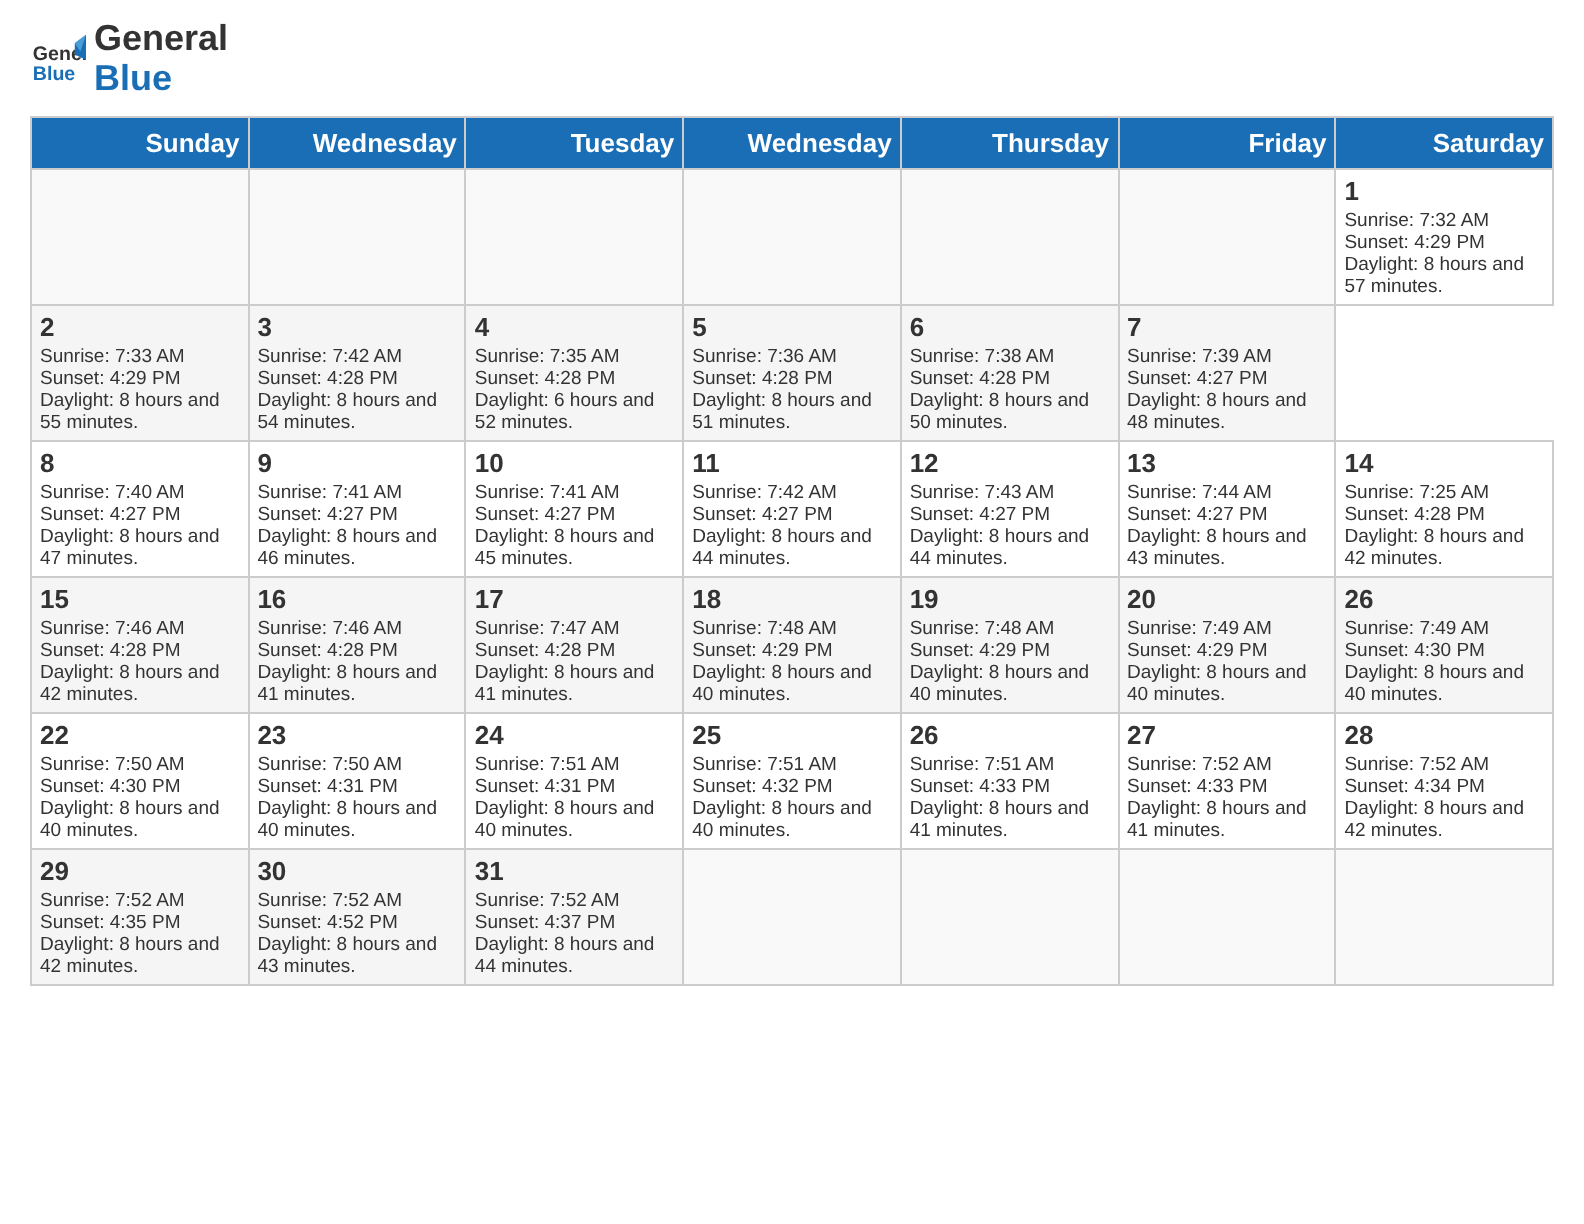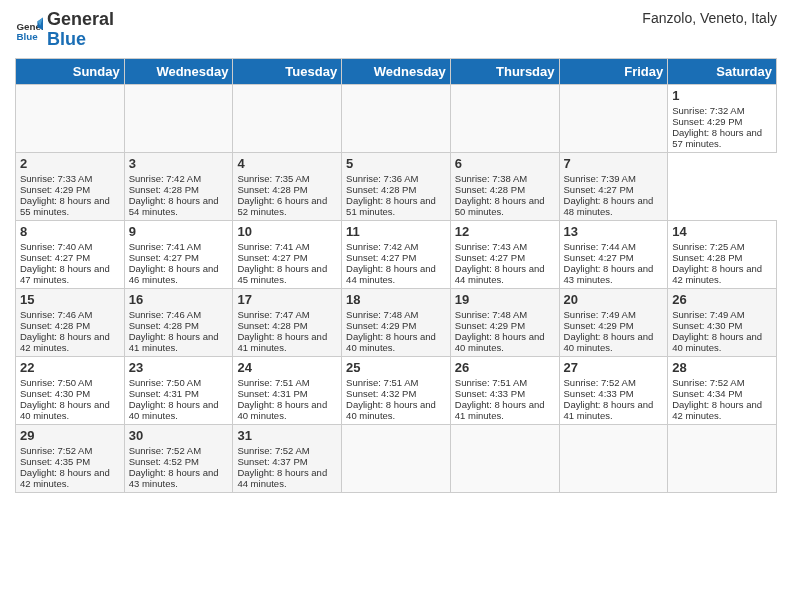--- a/index.html
+++ b/index.html
@@ -103,21 +103,20 @@
         <polygon points="32,8 40,2 36,14" fill="#4a9ed5"></polygon>
       </svg>
       <div>
         <div class="logo-text">
           <div>General</div>
           <div><span>Blue</span></div>
         </div>
       </div>
     </div>
     <div class="title-block">
-      <div class="location-title">Fanzolo, Veneto, Italy</div>
     </div>
   </div>
 
   <table class="calendar">
     <thead>
       <tr>
       <th>Sunday</th>
           <th>Wednesday</th>
           <th>Tuesday</th>
           <th>Wednesday</th>

